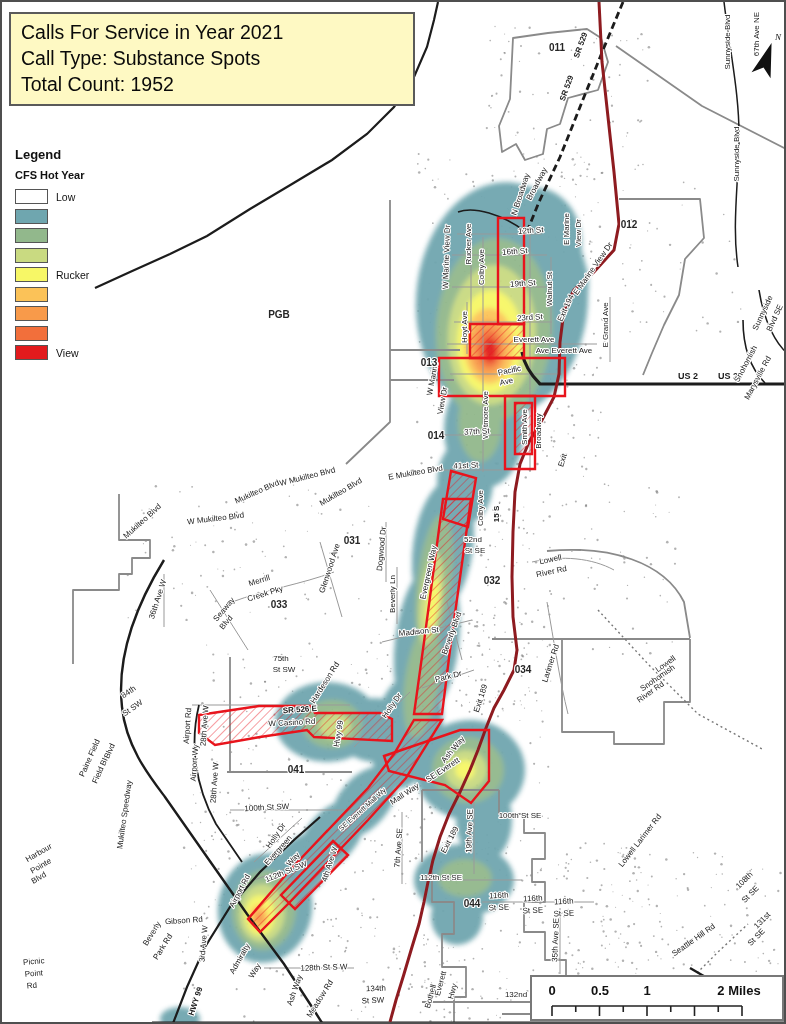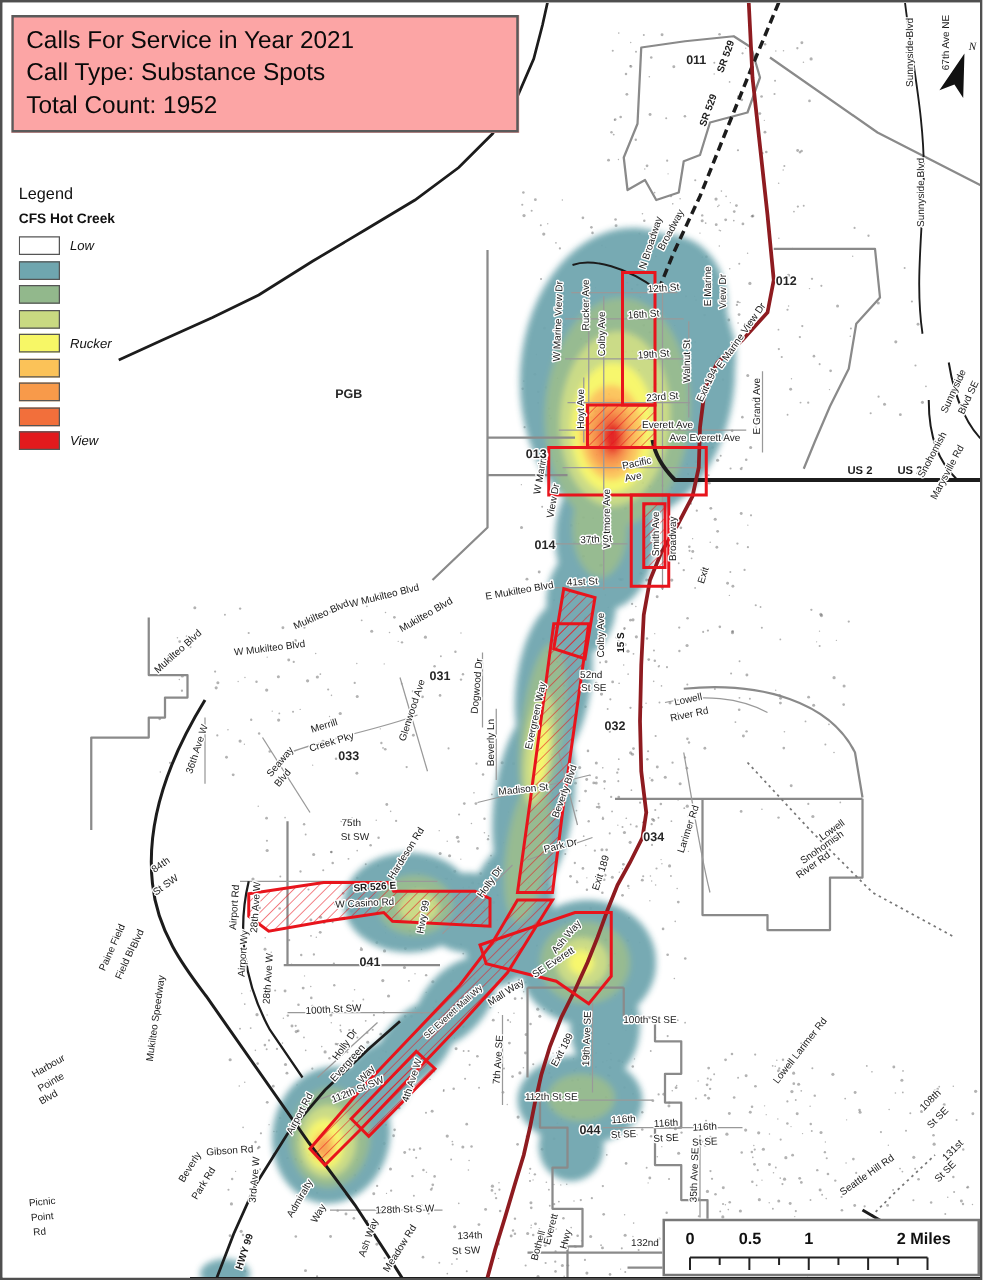--- a/index.html
+++ b/index.html
@@ -1,27 +1,27 @@
 <!DOCTYPE html>
 <html><head>
 <meta charset="utf-8">
 <style>
   html,body{margin:0;padding:0;background:#ddd;}
   .page{position:relative;width:786px;height:1024px;background:#ffffff;border:2px solid #4f4f4f;
         box-sizing:border-box;font-family:"Liberation Sans",sans-serif;overflow:hidden;}
   #map-svg{position:absolute;left:0;top:0;z-index:1;}
-  .title-box{position:absolute;left:7px;top:10px;width:406px;background:#fca5a5;border:2px solid #5a5a5a;
+  .title-box{position:absolute;left:7px;top:10px;width:406px;background:#fef9c3;border:2px solid #5a5a5a;
              padding:5px 10px 7px 10px;z-index:5;box-sizing:border-box;}
   .title-box div{font-size:19.5px;line-height:26px;color:#0a0a0a;white-space:nowrap;}
   .legend{position:absolute;left:13px;top:145px;z-index:4;}
-  .lg-title{font-weight:400;font-size:13px;color:#111;margin-bottom:7px;}
+  .lg-title{font-weight:700;font-size:13px;color:#111;margin-bottom:7px;}
   .lg-sub{font-weight:700;font-size:11px;color:#111;margin-bottom:6px;}
   .lg-row{display:flex;align-items:center;height:19.5px;}
   .lg-sw{width:33px;height:15px;border:1px solid #555;box-sizing:border-box;flex:0 0 auto;}
-  .lg-lab{margin-left:8px;font-size:10.5px;color:#111;font-style:italic;}
+  .lg-lab{margin-left:8px;font-size:10.5px;color:#111;}
   .scalebar{position:absolute;left:528px;top:973px;width:254px;height:46px;background:#fff;
             border:2px solid #787878;z-index:4;box-sizing:border-box;}
   .north{position:absolute;left:744px;top:26px;width:42px;height:56px;z-index:4;}
 </style>
 </head>
 <body>
 
 <div class="page">
 
   <svg id="map-svg" width="786" height="1024" viewBox="0 0 786 1024">
@@ -1873,21 +1873,21 @@
     </svg>
 
   <div class="title-box">
     <div>Calls For Service in Year 2021</div>
     <div>Call Type: Substance Spots</div>
     <div>Total Count: 1952</div>
   </div>
 
   <div class="legend">
     <div class="lg-title">Legend</div>
-    <div class="lg-sub">CFS Hot Creek</div>
+    <div class="lg-sub">CFS Hot Year</div>
     <div id="legend-items">
         <div class="lg-row">
           <span class="lg-sw" style="background: rgb(255, 255, 255);"></span>
           <span class="lg-lab">Low</span>
         </div>
         <div class="lg-row">
           <span class="lg-sw" style="background: rgb(111, 166, 175);"></span>
           <span class="lg-lab"></span>
         </div>
         <div class="lg-row">

